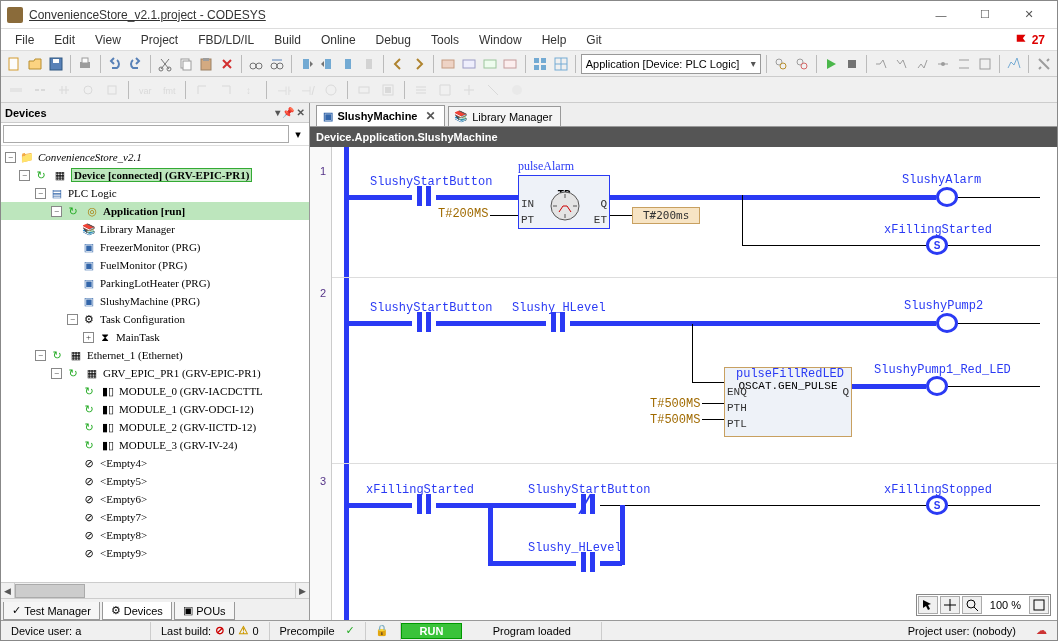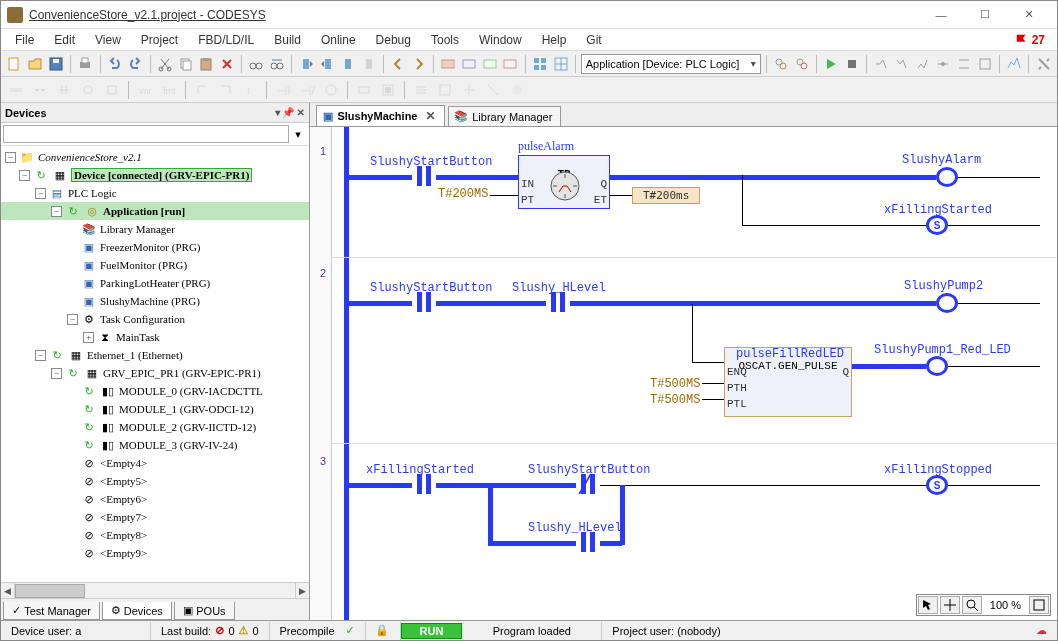--- a/index.html
+++ b/index.html
@@ -613,20 +613,23 @@
       <div class="etab active">
         <span style="color:#36a;">▣</span>
         <span>SlushyMachine</span>
         <span class="close">✕</span>
       </div>
       <div class="etab">
         <span>📚</span>
         <span>Library Manager</span>
       </div>
     </div>
+    <div class="path-bar">
+      <span>Device.Application.SlushyMachine</span>
+    </div>
     <div class="editor-area">
       <div class="gutter">
         <div class="num" style="top:18px;">1</div>
         <div class="num" style="top:140px;">2</div>
         <div class="num" style="top:328px;">3</div>
       </div>
       <div class="canvas">
         <div class="rail"></div>
         <div class="rung-sep" style="top:130px;"></div>
         <div class="rung-sep" style="top:316px;"></div>
@@ -758,19 +761,19 @@
   </div>
   <div class="sb-cell">
       <span>🔒</span>
     </div>
   <div class="sb-cell" style="padding:0;border-right:none;">
       <span class="run-badge">RUN</span>
     </div>
   <div class="sb-cell" style="min-width:140px; justify-content:center;">
       <span>Program loaded</span>
     </div>
-  <div class="sb-cell" style="flex:1; justify-content:flex-start; border-right:none;">
+  <div class="sb-cell" style="flex:1; justify-content:flex-end; border-right:none;">
       <span>Project user: (nobody)</span>
     </div>
   <div class="sb-cell" style="border-right:none;">
       <span style="color:#c33;">☁</span>
     </div>
 </div>
 
 </body></html>

